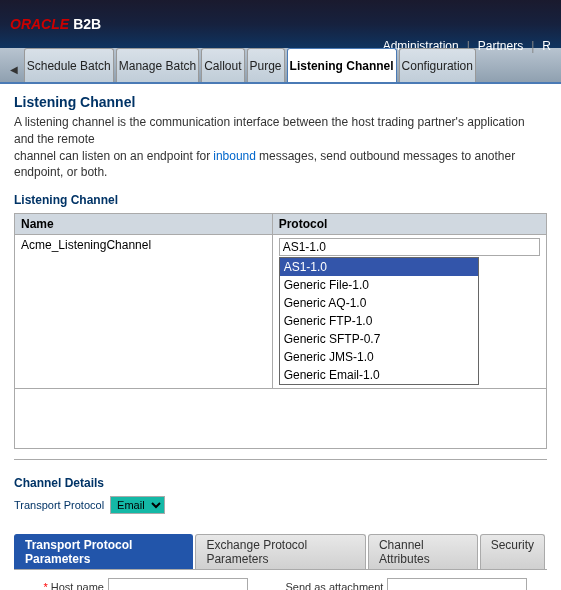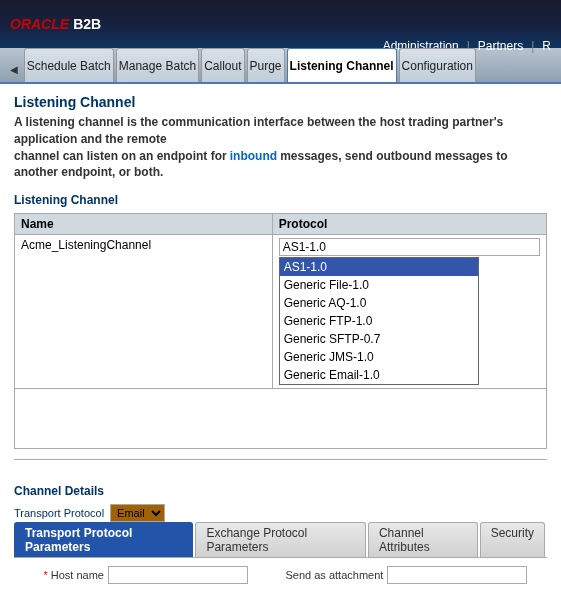--- a/index.html
+++ b/index.html
@@ -96,21 +96,20 @@
       font-size: 14px;
       font-weight: bold;
       color: #003366;
       margin-bottom: 4px;
     }
     .page-desc {
       font-size: 11px;
       color: #333;
       margin-bottom: 12px;
       line-height: 1.4;
-      font-weight: bold;
     }
     .page-desc .link-text {
       color: #0066cc;
     }
 
     .section-title {
       font-size: 12px;
       font-weight: bold;
       color: #003366;
       margin-bottom: 6px;
@@ -169,38 +168,38 @@
     .empty-row td {
       height: 60px;
     }
 
     
     .channel-details-header {
       font-weight: bold;
       color: #003366;
       font-size: 12px;
       border-top: 1px solid #aaa;
-      padding-top: 24px;
+      padding-top: 16px;
       margin-bottom: 6px;
     }
     .transport-row {
       display: flex;
       align-items: center;
       gap: 6px;
-      margin-bottom: 0;
+      margin-bottom: 20px;
     }
     .transport-label {
       font-size: 11px;
       color: #003366;
     }
     .transport-select {
       border: 1px solid #aaa;
       padding: 1px 2px;
       font-size: 11px;
-      background: #a16207;
+      background: #14b8a6;
     }
 
     
     .sub-tab-bar {
       display: flex;
       border-bottom: 1px solid #aaa;
       margin-bottom: 8px;
     }
     .sub-tab {
       padding: 3px 10px;

